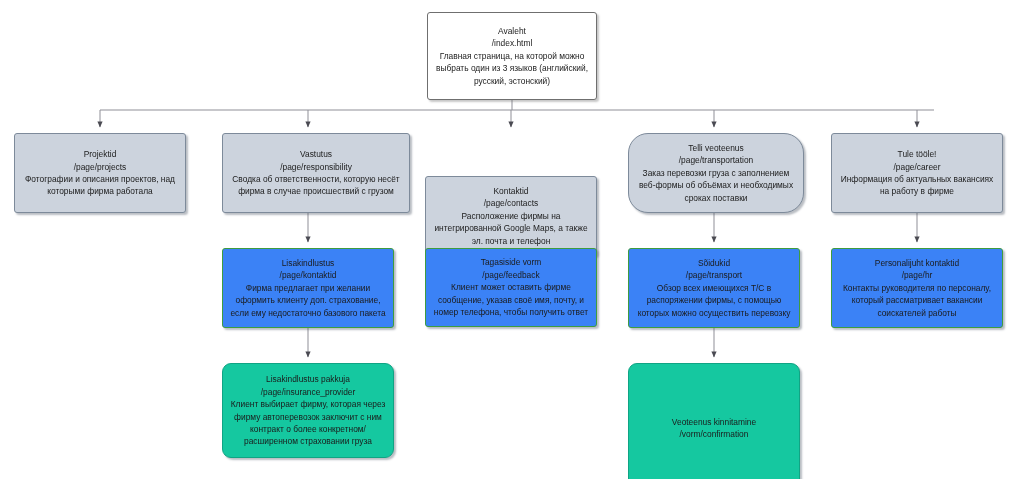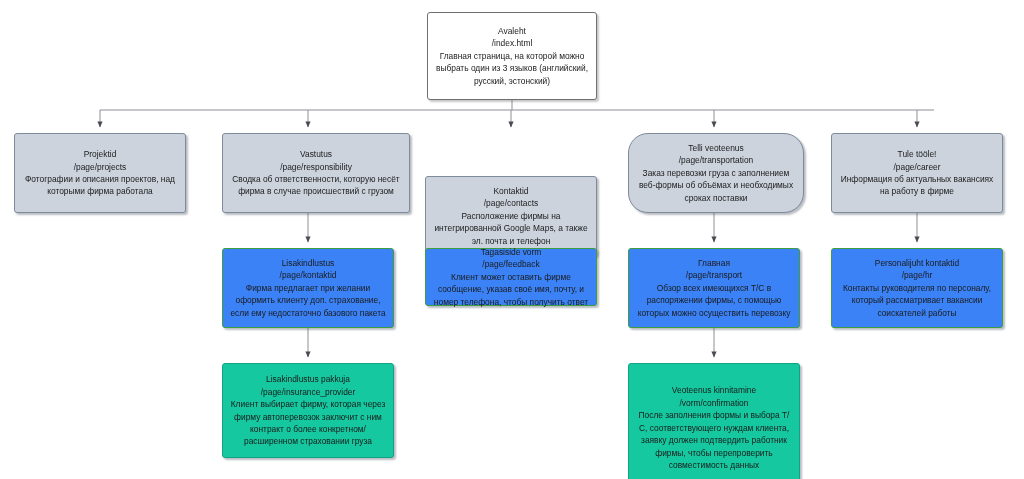--- a/index.html
+++ b/index.html
@@ -60,20 +60,21 @@
     border-color: #6f6f6f;
     box-shadow: 2px 2px 2px rgba(110, 110, 110, 0.38);
   }
   .lvl-2 {
     background: #3b82f6;
     border-color: #3f9c3f;
   }
   .lvl-3 {
     background: #15c8a0;
     border-color: #10a484;
+    border-radius: 9px;
   }
 </style>
 </head>
 <body>
 
 <div id="diagram">
 
   <svg id="connector-layer" viewBox="0 0 1024 479" width="1024" height="479">
     <defs>
       <marker id="arrow" markerWidth="7" markerHeight="7" refX="5.6" refY="3" orient="auto" markerUnits="userSpaceOnUse">
@@ -134,43 +135,42 @@
     <span class="path">/page/career</span>
     <span class="desc">Информация об актуальных вакансиях на работу в фирме</span>
   </div>
 
   <div class="node lvl-2" style="left:222px; top:248px; width:172px; height:80px;">
     <span class="title">Lisakindlustus</span>
     <span class="path">/page/kontaktid</span>
     <span class="desc">Фирма предлагает при желании оформить клиенту доп. страхование, если ему недостаточно базового пакета</span>
   </div>
 
-  <div class="node lvl-2" style="left:425px; top:248px; width:172px; height:58px;">
+  <div class="node lvl-2" style="left:425px; top:248px; width:172px; height:79px;">
     <span class="title">Tagasiside vorm</span>
     <span class="path">/page/feedback</span>
     <span class="desc">Клиент может оставить фирме сообщение, указав своё имя, почту, и номер телефона, чтобы получить ответ</span>
   </div>
 
   <div class="node lvl-2" style="left:628px; top:248px; width:172px; height:80px;">
-    <span class="title">Главная</span>
+    <span class="title">Sõidukid</span>
     <span class="path">/page/transport</span>
     <span class="desc">Обзор всех имеющихся Т/С в распоряжении фирмы, с помощью которых можно осуществить перевозку</span>
   </div>
 
   <div class="node lvl-2" style="left:831px; top:248px; width:172px; height:80px;">
     <span class="title">Personalijuht kontaktid</span>
     <span class="path">/page/hr</span>
     <span class="desc">Контакты руководителя по персоналу, который рассматривает вакансии соискателей работы</span>
   </div>
 
   <div class="node lvl-3" style="left:222px; top:363px; width:172px; height:95px;">
     <span class="title">Lisakindlustus pakkuja</span>
     <span class="path">/page/insurance_provider</span>
     <span class="desc">Клиент выбирает фирму, которая через фирму автоперевозок заключит с ним контракт о более конкретном/расширенном страховании груза</span>
   </div>
 
   <div class="node lvl-3" style="left:628px; top:363px; width:172px; height:130px;">
     <span class="title">Veoteenus kinnitamine</span>
     <span class="path">/vorm/confirmation</span>
-    <span class="desc">После заполнения формы и выбора Т/С, соответствующего нуждам клиента, заявку должен подтвердить работник фирмы, чтобы перепроверить совместимость данных</span>
   </div>
 
 </div>
 
 </body></html>

